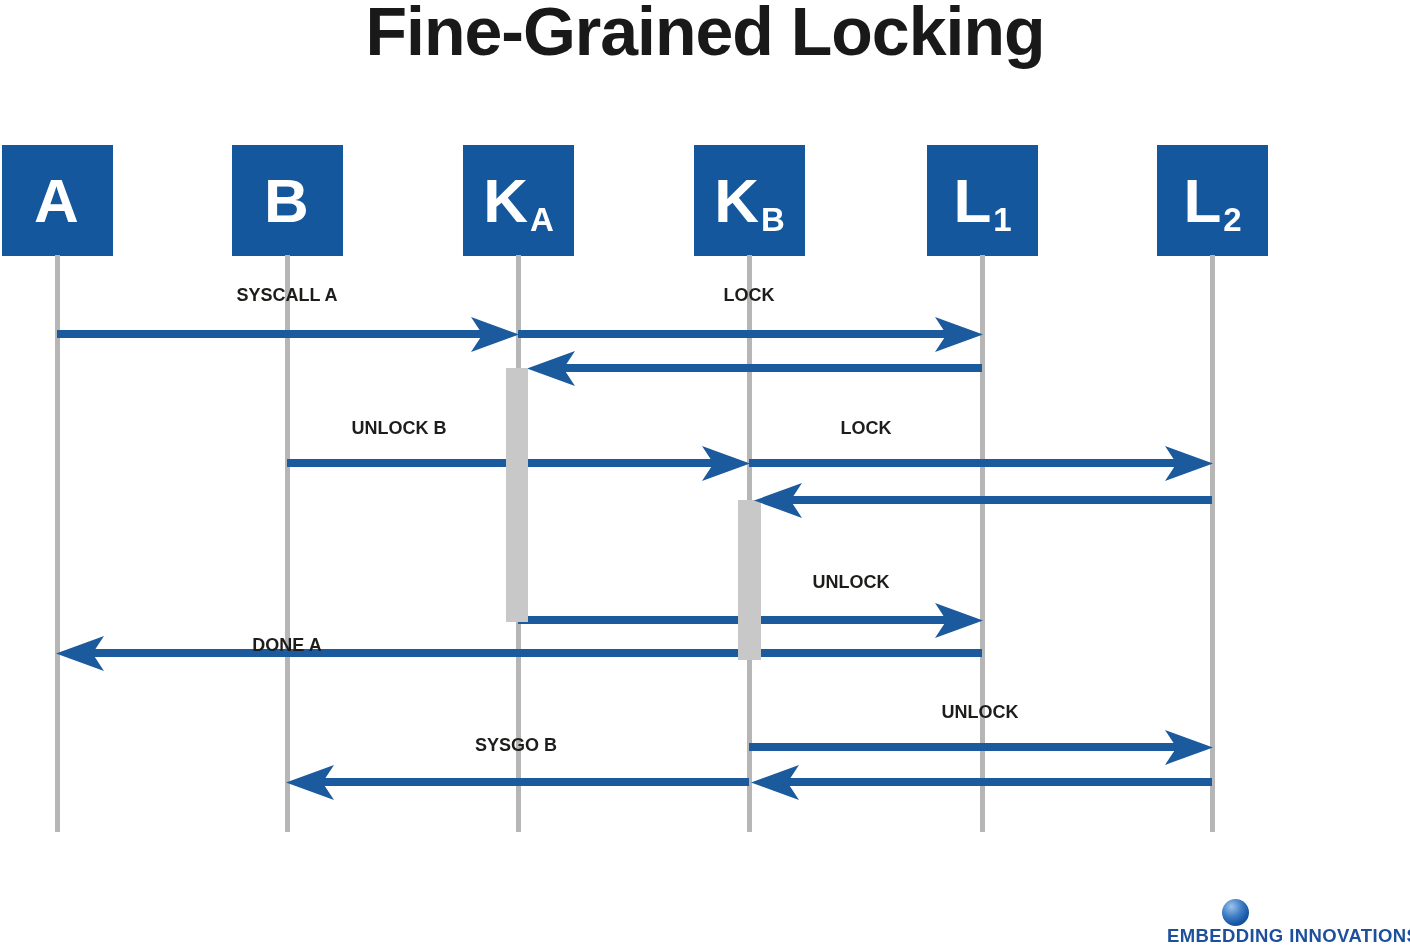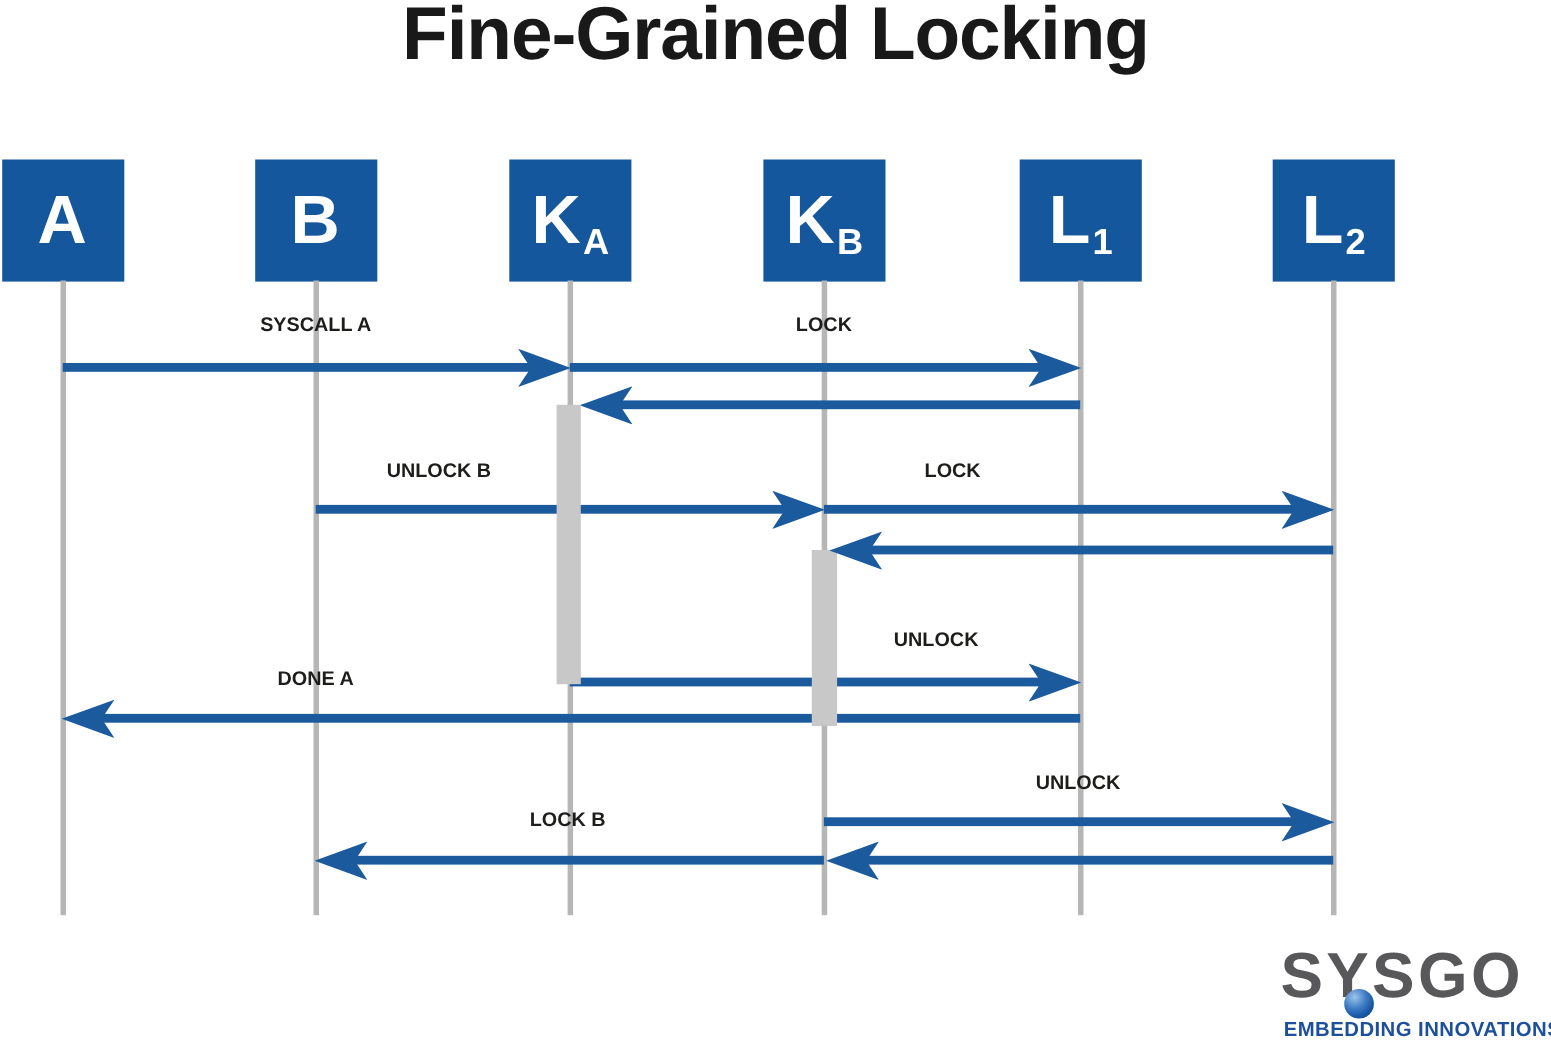--- a/index.html
+++ b/index.html
@@ -121,21 +121,20 @@
   <div class="head hl" style="left:751px;top:764px"></div>
 
   <div class="activation" style="left:506px;top:368px;width:22px;height:254px"></div>
   <div class="activation" style="left:738px;top:500px;width:23px;height:160px"></div>
 
   <div class="msg" style="left:287px;top:295px">SYSCALL A</div>
   <div class="msg" style="left:749px;top:295px">LOCK</div>
   <div class="msg" style="left:399px;top:428px">UNLOCK B</div>
   <div class="msg" style="left:866px;top:428px">LOCK</div>
   <div class="msg" style="left:851px;top:582px">UNLOCK</div>
-  <div class="msg" style="left:287px;top:617px">DONE A</div>
+  <div class="msg" style="left:287px;top:645px">DONE A</div>
   <div class="msg" style="left:980px;top:712px">UNLOCK</div>
-  <div class="msg" style="left:516px;top:745px">LOCK B</div>
+  <div class="msg" style="left:516px;top:745px">SYSGO B</div>
 
-  <div class="logo-word">SYSGO</div>
   <div class="logo-ball"></div>
   <div class="logo-tagline">EMBEDDING INNOVATIONS</div>
 
 </div>
 
 </body></html>

